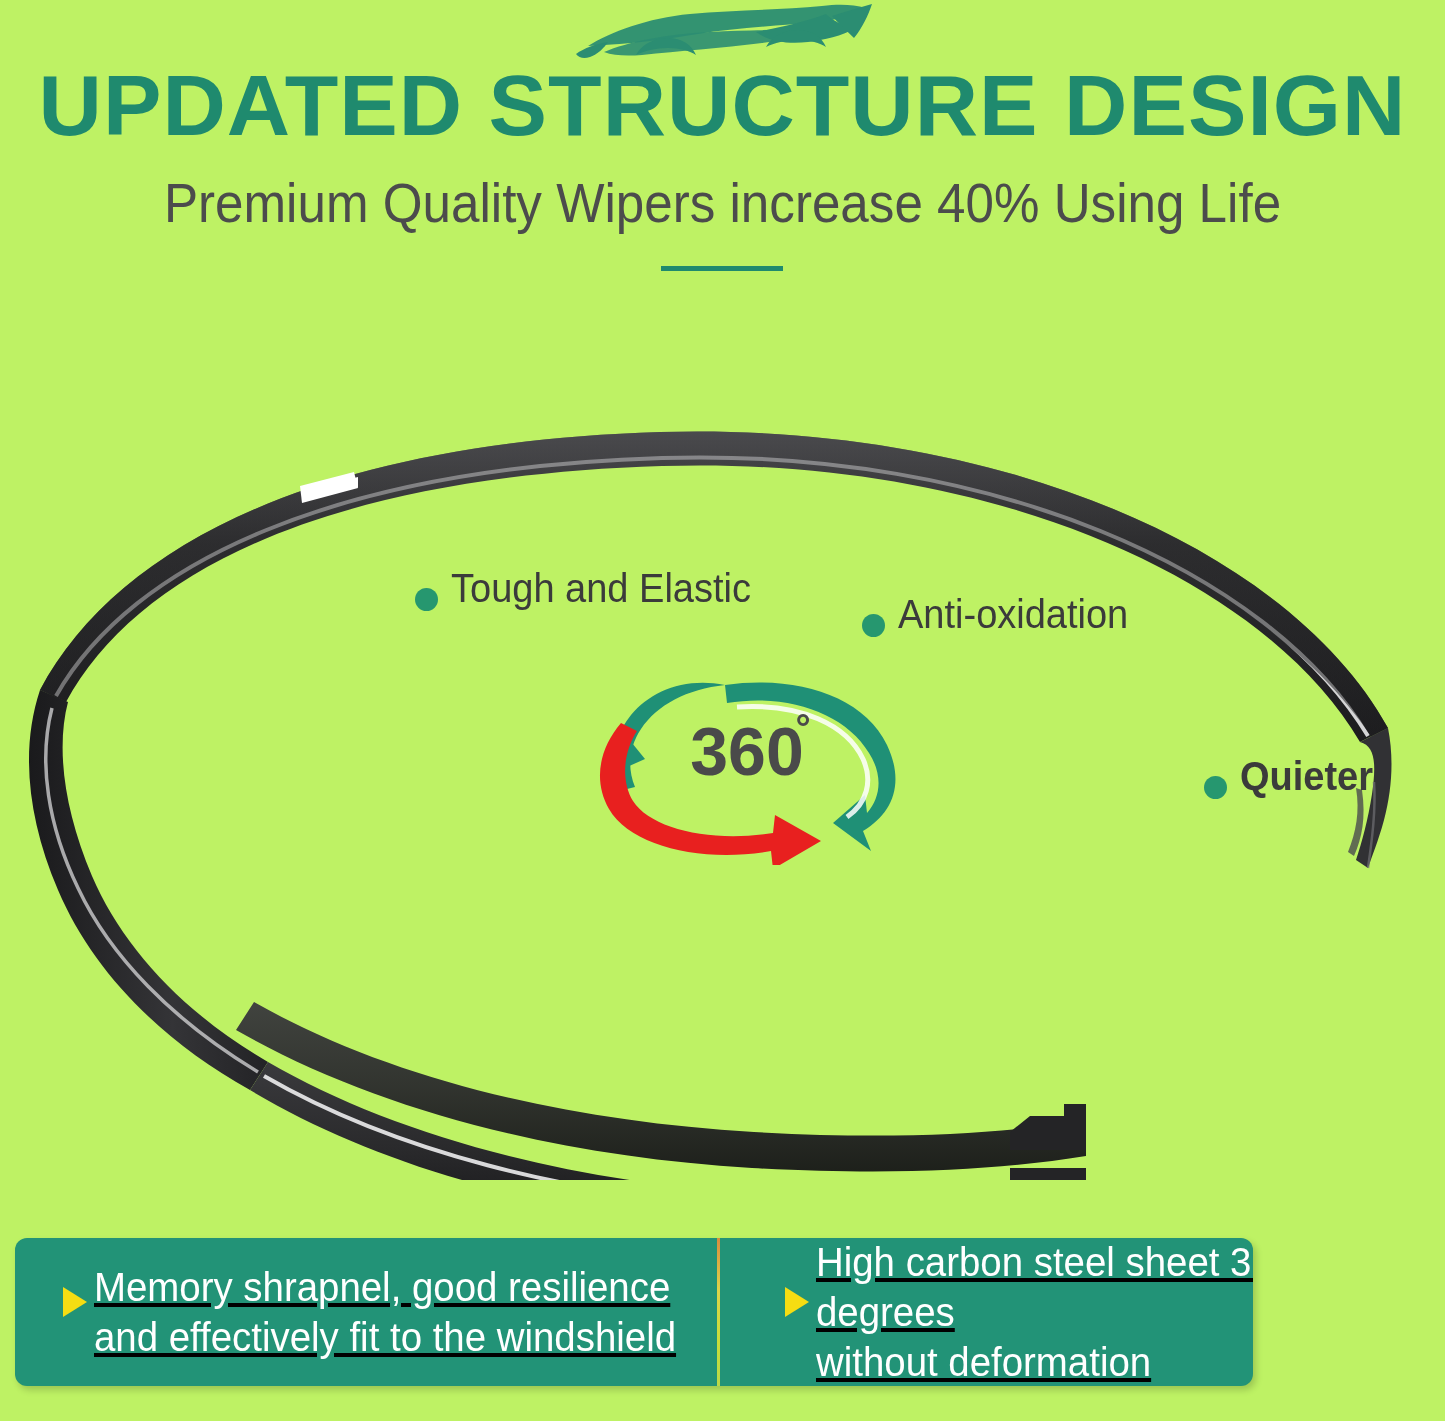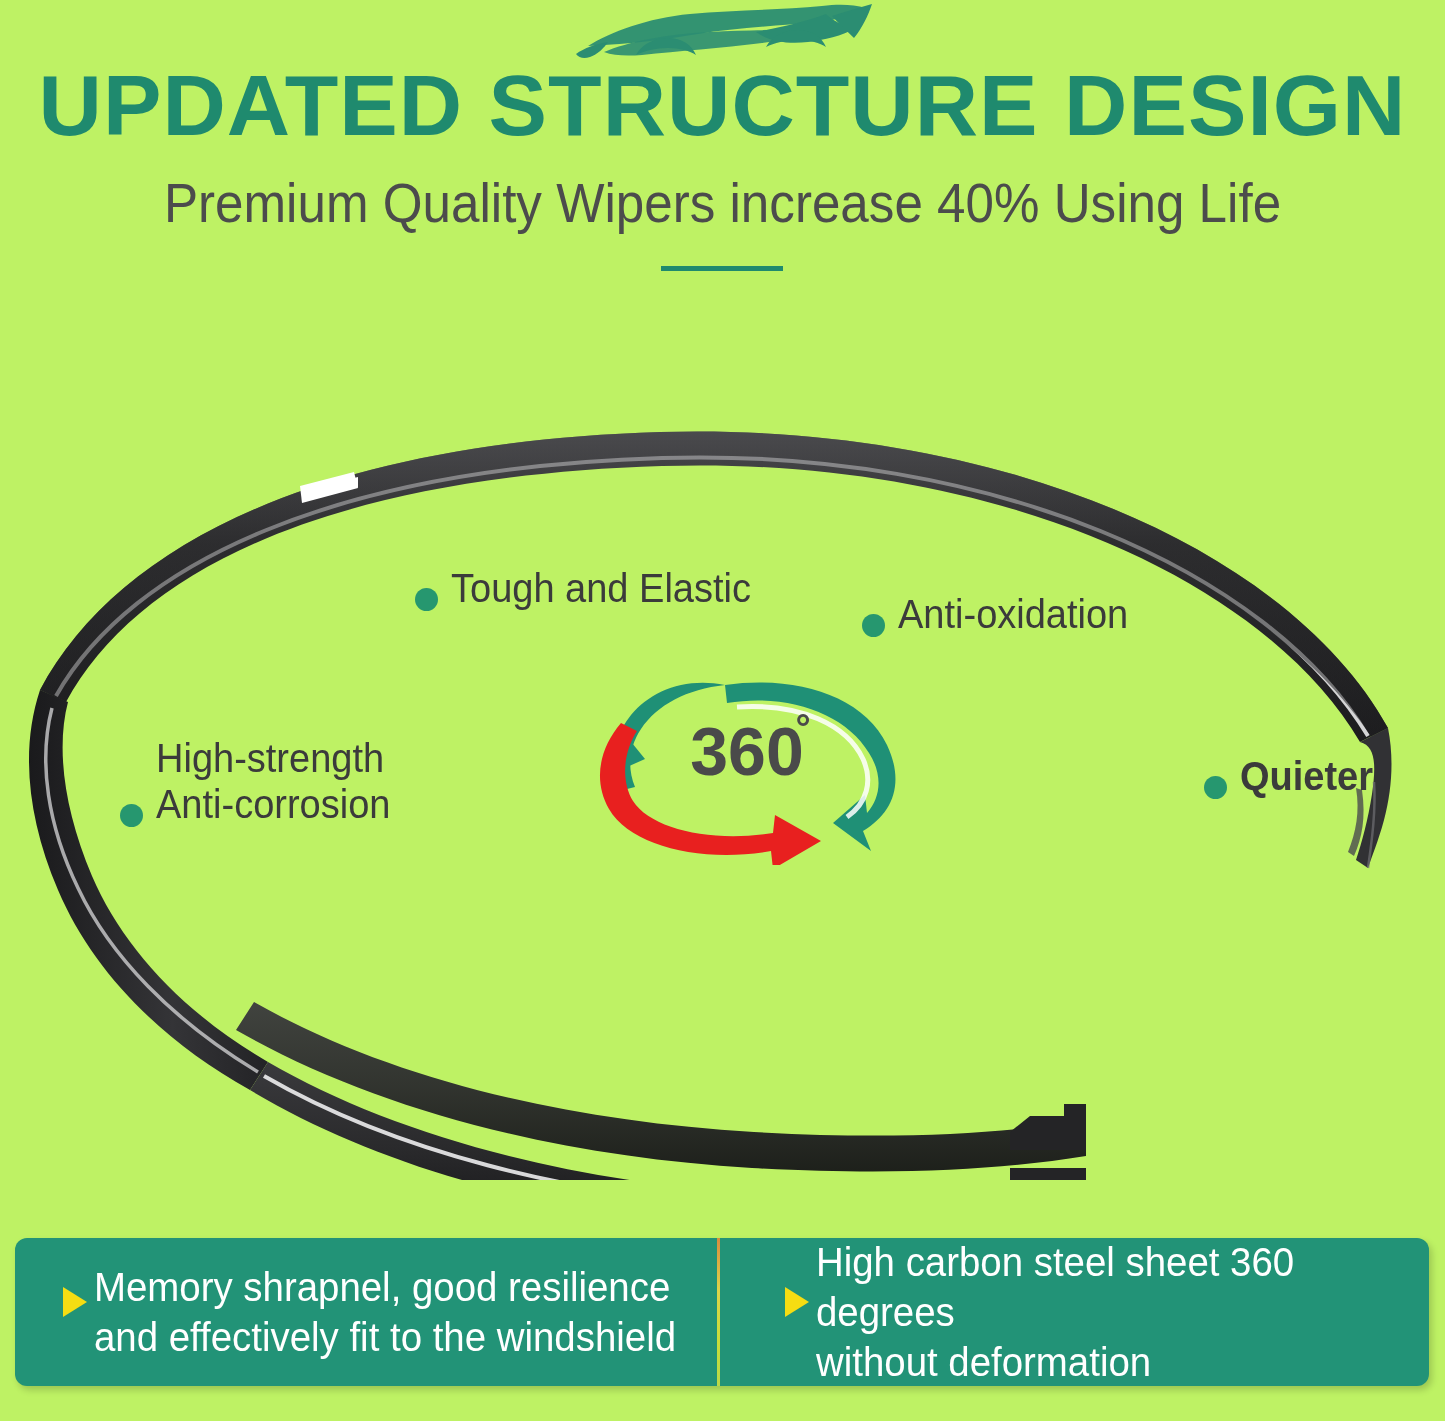--- a/index.html
+++ b/index.html
@@ -112,27 +112,28 @@
     height: 210px;
     text-decoration: underline;
   }
   .badge-svg { display:block; width:345px; height:210px; }
 
   
   .banner {
     position: absolute;
     left: 15px;
     top: 1238px;
-    width: 1414px;
+    width: 1238px;
     height: 148px;
     background: #229377;
     border-radius: 12px;
     box-shadow: 3px 4px 7px rgba(0,0,0,0.18);
     display: flex;
     overflow: hidden;
+    text-decoration: underline;
   }
   .banner-split {
     position: absolute;
     left: 717px;
     top: 1238px;
     width: 3px;
     height: 148px;
     background: linear-gradient(to bottom, #d98b3e 0%, #ddd34a 35%, #c8dd3a 70%, #b9d94a 100%);
     z-index: 3;
   }
@@ -244,25 +245,20 @@
   <div class="feature feature-tough">
     <span class="dot"></span>
     <span class="label">Tough and Elastic</span>
   </div>
 
   <div class="feature feature-anti-ox">
     <span class="dot"></span>
     <span class="label">Anti-oxidation</span>
   </div>
 
-  <div class="feature feature-high-st">
-    <span class="dot"></span>
-    <span class="label" style="white-space:pre-line">High-strength
-Anti-corrosion</span>
-  </div>
 
   <div class="feature feature-quieter">
     <span class="dot"></span>
     <span class="label">Quieter</span>
   </div>
 
   <div class="badge-360">
     <svg class="badge-svg" viewBox="0 0 345 210" aria-hidden="true">
 
       <path d="M150,30 C220,20 288,40 312,90 C330,128 318,158 288,176

